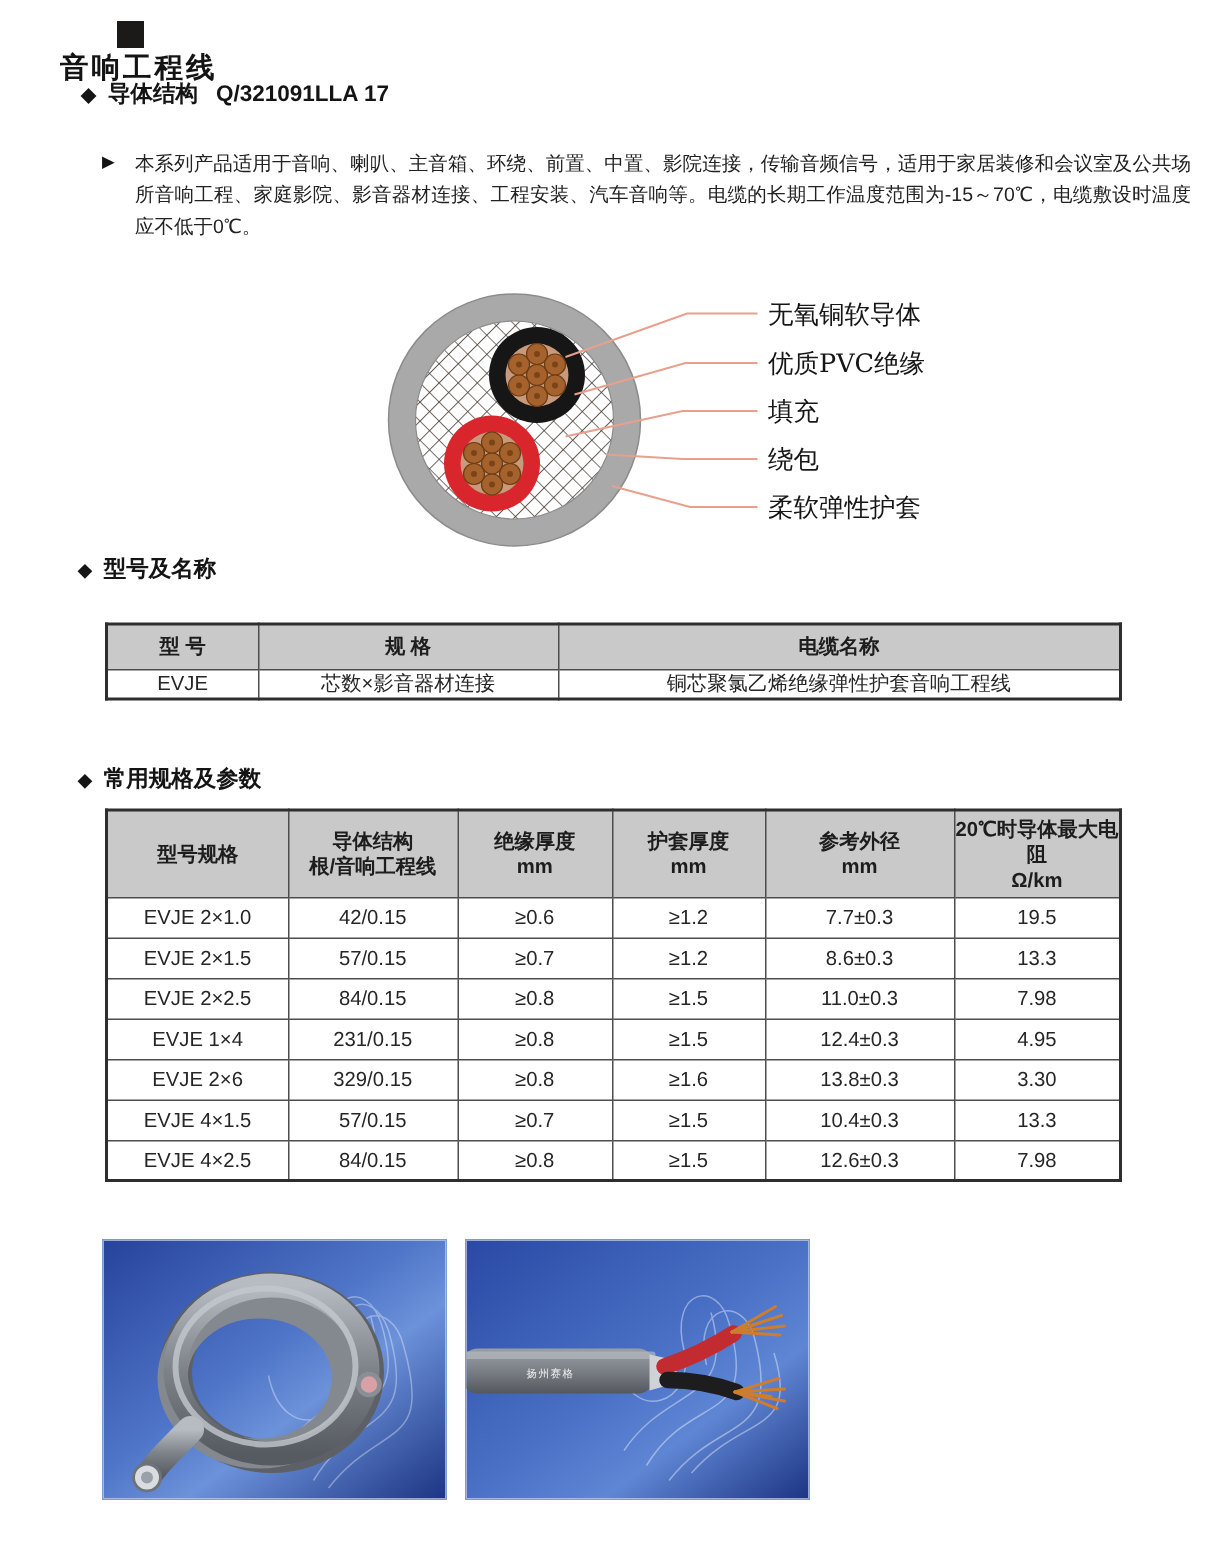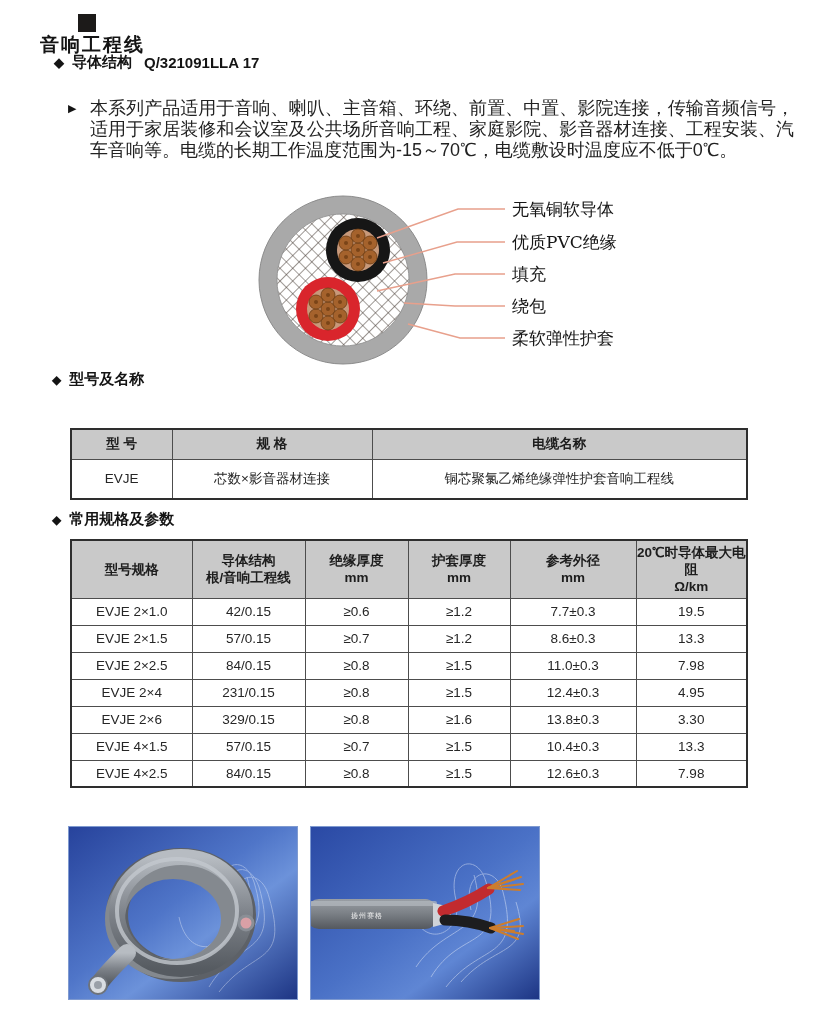--- a/index.html
+++ b/index.html
@@ -11,35 +11,35 @@
   .page-header{position:absolute;left:28px;top:14px;display:flex;align-items:center;flex-direction:column;}
   .title-square{width:18px;height:18px;background:#1c1a19;display:inline-block;}
   .page-title{font-size:19px;font-weight:bold;margin:0 0 0 12px;letter-spacing:2px;color:#141414;}
   
   .standard-line{position:absolute;left:54px;top:53px;display:flex;align-items:center;font-weight:bold;font-size:15px;color:#141414;}
   .diamond{font-size:13px;margin-right:8px;color:#141414;}
   .standard-value{margin-left:12px;}
   
   .description-row{position:absolute;left:68px;top:98px;width:726px;display:flex;}
   .tri-arrow{font-size:11px;line-height:21px;color:#141414;flex:0 0 22px;}
-  .description-row p{margin:0;font-size:18px;line-height:21px;text-align:justify;color:#222;}
+  .description-row p{margin:0;font-size:13px;line-height:21px;text-align:justify;color:#222;}
   
   .diagram-wrap{position:absolute;left:250px;top:186px;width:440px;height:190px;}
   .diagram-label{font-family:"DejaVu Serif","Liberation Serif",serif;font-size:17px;fill:#161616;}
   
   .section-heading{position:absolute;display:flex;align-items:center;font-weight:bold;font-size:15px;color:#141414;}
   .section-heading .diamond{font-size:12px;}
   
   table{border-collapse:collapse;table-layout:fixed;position:absolute;left:70px;width:676px;font-size:13.5px;color:#262626;}
   td,th{border:1px solid #4d4d4d;text-align:center;vertical-align:middle;padding:0;font-weight:normal;}
   table{border:2px solid #2e2e2e;}
   thead td,thead th{background:#c9c9c9;font-weight:bold;color:#1d1d1d;}
-  .t1{top:428px;}
+  .t1{top:415px;}
   .t1 thead tr{height:30px;}
-  .t1 tbody tr{height:40px;}
+  .t1 tbody tr{height:19px;}
   .t2{top:539px;}
   .t2 thead tr{height:58px;}
   .t2 tbody tr{height:27px;}
   .hdr2{display:block;line-height:17px;}
   
   .photos{position:absolute;left:0;top:826px;width:814px;height:174px;}
   .photo{position:absolute;top:0;width:230px;height:174px;margin:0;border:1px solid #7f9ad0;box-sizing:border-box;}
   .photo svg{display:block;}
   .photo-left{left:68px;}
   .photo-right{left:310px;}
@@ -230,21 +230,21 @@
       </tr>
       <tr>
         <td>EVJE 2×2.5</td>
         <td>84/0.15</td>
         <td>≥0.8</td>
         <td>≥1.5</td>
         <td>11.0±0.3</td>
         <td>7.98</td>
       </tr>
       <tr>
-        <td>EVJE 2×4</td>
+        <td>EVJE 1×4</td>
         <td>231/0.15</td>
         <td>≥0.8</td>
         <td>≥1.5</td>
         <td>12.4±0.3</td>
         <td>4.95</td>
       </tr>
       <tr>
         <td>EVJE 2×6</td>
         <td>329/0.15</td>
         <td>≥0.8</td>

